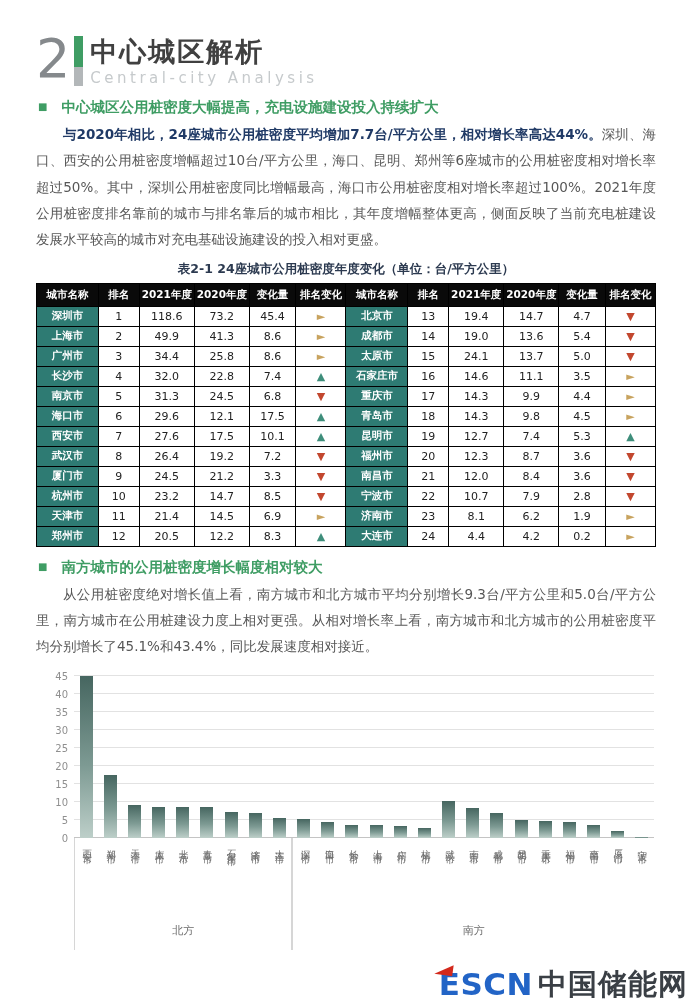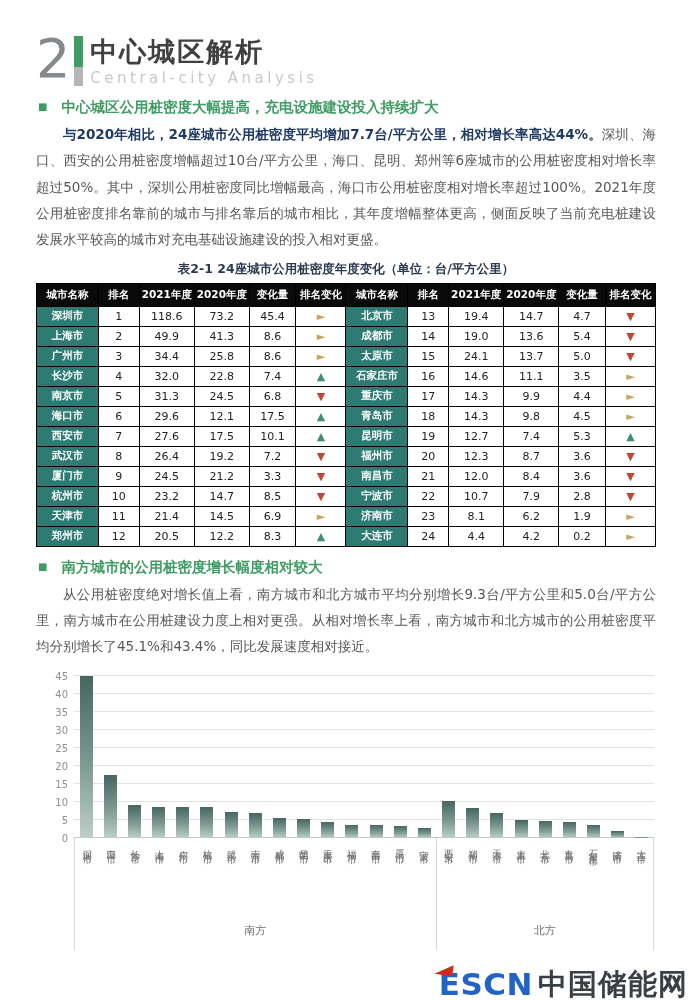--- a/index.html
+++ b/index.html
@@ -411,20 +411,52 @@
               <div class="bar-col">
                 <div class="bar" style="height: 4.22222%;"></div>
               </div>
               <div class="bar-col">
                 <div class="bar" style="height: 0.444444%;"></div>
               </div>
             </div>
           </div>
       </div>
       <div class="chart-xaxis">
+          <div class="x-group last" style="flex: 9 1 0%;">
+            <div class="x-labels">
+              <div class="x-label-col">
+                <span class="x-label">西安市</span>
+              </div>
+              <div class="x-label-col">
+                <span class="x-label">郑州市</span>
+              </div>
+              <div class="x-label-col">
+                <span class="x-label">天津市</span>
+              </div>
+              <div class="x-label-col">
+                <span class="x-label">太原市</span>
+              </div>
+              <div class="x-label-col">
+                <span class="x-label">北京市</span>
+              </div>
+              <div class="x-label-col">
+                <span class="x-label">青岛市</span>
+              </div>
+              <div class="x-label-col">
+                <span class="x-label">石家庄市</span>
+              </div>
+              <div class="x-label-col">
+                <span class="x-label">济南市</span>
+              </div>
+              <div class="x-label-col">
+                <span class="x-label">大连市</span>
+              </div>
+            </div>
+            <div class="group-label">北方</div>
+          </div>
           <div class="x-group" style="flex: 15 1 0%;">
             <div class="x-labels">
               <div class="x-label-col">
                 <span class="x-label">深圳市</span>
               </div>
               <div class="x-label-col">
                 <span class="x-label">海口市</span>
               </div>
               <div class="x-label-col">
                 <span class="x-label">长沙市</span>
@@ -460,52 +492,20 @@
                 <span class="x-label">南昌市</span>
               </div>
               <div class="x-label-col">
                 <span class="x-label">厦门市</span>
               </div>
               <div class="x-label-col">
                 <span class="x-label">宁波市</span>
               </div>
             </div>
             <div class="group-label">南方</div>
-          </div>
-          <div class="x-group last" style="flex: 9 1 0%;">
-            <div class="x-labels">
-              <div class="x-label-col">
-                <span class="x-label">西安市</span>
-              </div>
-              <div class="x-label-col">
-                <span class="x-label">郑州市</span>
-              </div>
-              <div class="x-label-col">
-                <span class="x-label">天津市</span>
-              </div>
-              <div class="x-label-col">
-                <span class="x-label">太原市</span>
-              </div>
-              <div class="x-label-col">
-                <span class="x-label">北京市</span>
-              </div>
-              <div class="x-label-col">
-                <span class="x-label">青岛市</span>
-              </div>
-              <div class="x-label-col">
-                <span class="x-label">石家庄市</span>
-              </div>
-              <div class="x-label-col">
-                <span class="x-label">济南市</span>
-              </div>
-              <div class="x-label-col">
-                <span class="x-label">大连市</span>
-              </div>
-            </div>
-            <div class="group-label">北方</div>
           </div>
         </div>
     </div>
   </div>
 
 </div>
 
 <div class="logo">
   <span class="logo-escn">
     <span class="logo-accent"></span>

